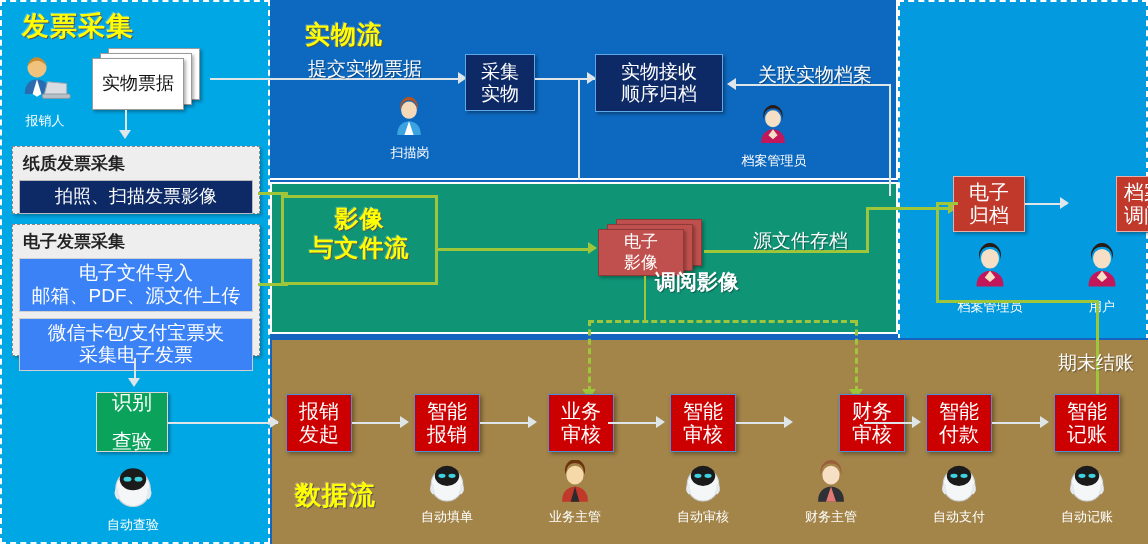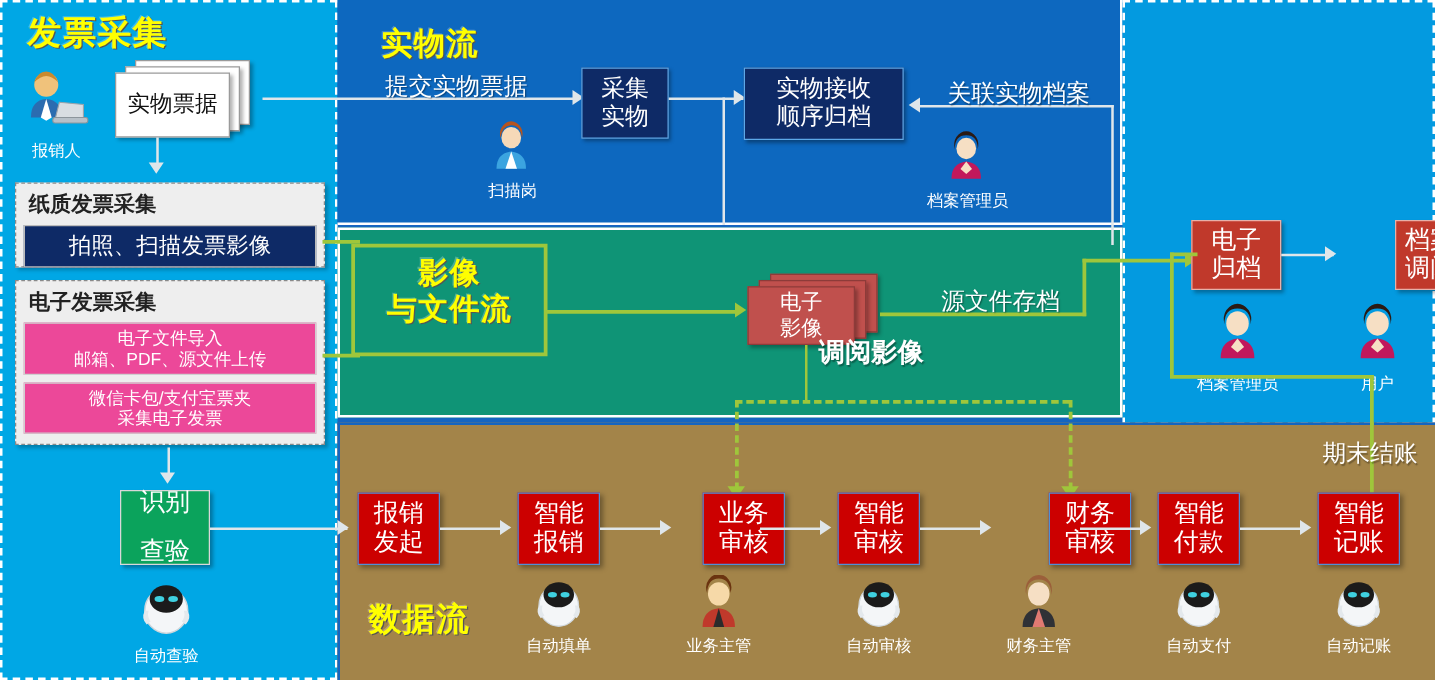--- a/index.html
+++ b/index.html
@@ -36,21 +36,21 @@
   .green{background:#0bA35c;border:1px solid #d8d8d8;color:#fff;font-size:20px;
     box-shadow:2px 2px 3px rgba(0,0,0,.3);}
 
   
   .subcard{position:absolute;background:#eeeeee;border:1px dashed #8a8a8a;box-sizing:border-box;
     box-shadow:2px 2px 3px rgba(0,0,0,.25);}
   .subcard .hd{color:#222;font-weight:bold;font-size:17px;padding:5px 0 3px 10px;}
   .pill{margin:2px 6px 6px 6px;box-sizing:border-box;display:flex;align-items:center;justify-content:center;
     text-align:center;color:#fff;line-height:1.2;}
   .pill.navy2{background:#0e2a66;border:1px solid #bbb;font-size:18px;height:34px;}
-  .pill.grn{background:#ec4899;border:1px solid #cfcfcf;font-size:14px;padding:3px 0;}
+  .pill.grn{background:#3b82f6;border:1px solid #cfcfcf;font-size:19px;padding:3px 0;}
 
   
   .docstack{position:absolute;}
   .docstack .sheet{position:absolute;box-sizing:border-box;}
   .white-sheet{background:#fff;border:1px solid #9a9a9a;box-shadow:2px 2px 3px rgba(0,0,0,.3);}
   .red-sheet{background:#c0504d;border:1px solid #8d3b39;box-shadow:2px 2px 3px rgba(0,0,0,.3);}
   .docstack .lbl{position:absolute;display:flex;align-items:center;justify-content:center;
     text-align:center;line-height:1.2;}
 
   
@@ -279,21 +279,21 @@
         <svg class="avatar" viewBox="0 0 64 64">
       <ellipse cx="32" cy="34" rx="22" ry="23" fill="#f4f6f8" stroke="#cfd6db" stroke-width="1.5"></ellipse>
       <ellipse cx="32" cy="22" rx="17" ry="14" fill="#1b1b1b"></ellipse>
       <ellipse cx="25" cy="22" rx="5" ry="3" fill="#3fd0e0"></ellipse>
       <ellipse cx="39" cy="22" rx="5" ry="3" fill="#3fd0e0"></ellipse>
       <path d="M10 34 q-4 8 2 14 l4 -3 q-4 -5 -2 -11z" fill="#e4e9ed"></path>
       <path d="M54 34 q4 8 -2 14 l-4 -3 q4 -5 2 -11z" fill="#e4e9ed"></path>
         </svg>
       </div>
         <div class="cap" style="left:402px;top:508px;width:90px;">自动填单</div>
-      <div class="box crimson" style="left:562px;top:394px;width:66px;height:58px;flex-direction:column;">
+      <div class="box crimson" style="left:548px;top:394px;width:66px;height:58px;flex-direction:column;">
         <span>业务</span>
         <span>审核</span>
       </div>
       <div class="ln h" style="left:608px;top:422px;width:50px;"></div>
         <div class="arw r" style="left:656px;top:416px;"></div>
       <div style="position:absolute;left:552px;top:460px;width:46px;height:46px;">
         <svg class="avatar" viewBox="0 0 64 64">
       <ellipse cx="32" cy="21" rx="12" ry="13" fill="#f6d9a8"></ellipse>
       <path d="M19 20 q1 -16 13 -16 q12 0 13 16 q3 -9 -2 -15 q-4 -6 -11 -6 q-7 0 -11 6 q-5 6 -2 15z" fill="#6b3410"></path>
       <path d="M14 58 q0 -19 18 -21 q18 2 18 21z" fill="#c0392b"></path>

